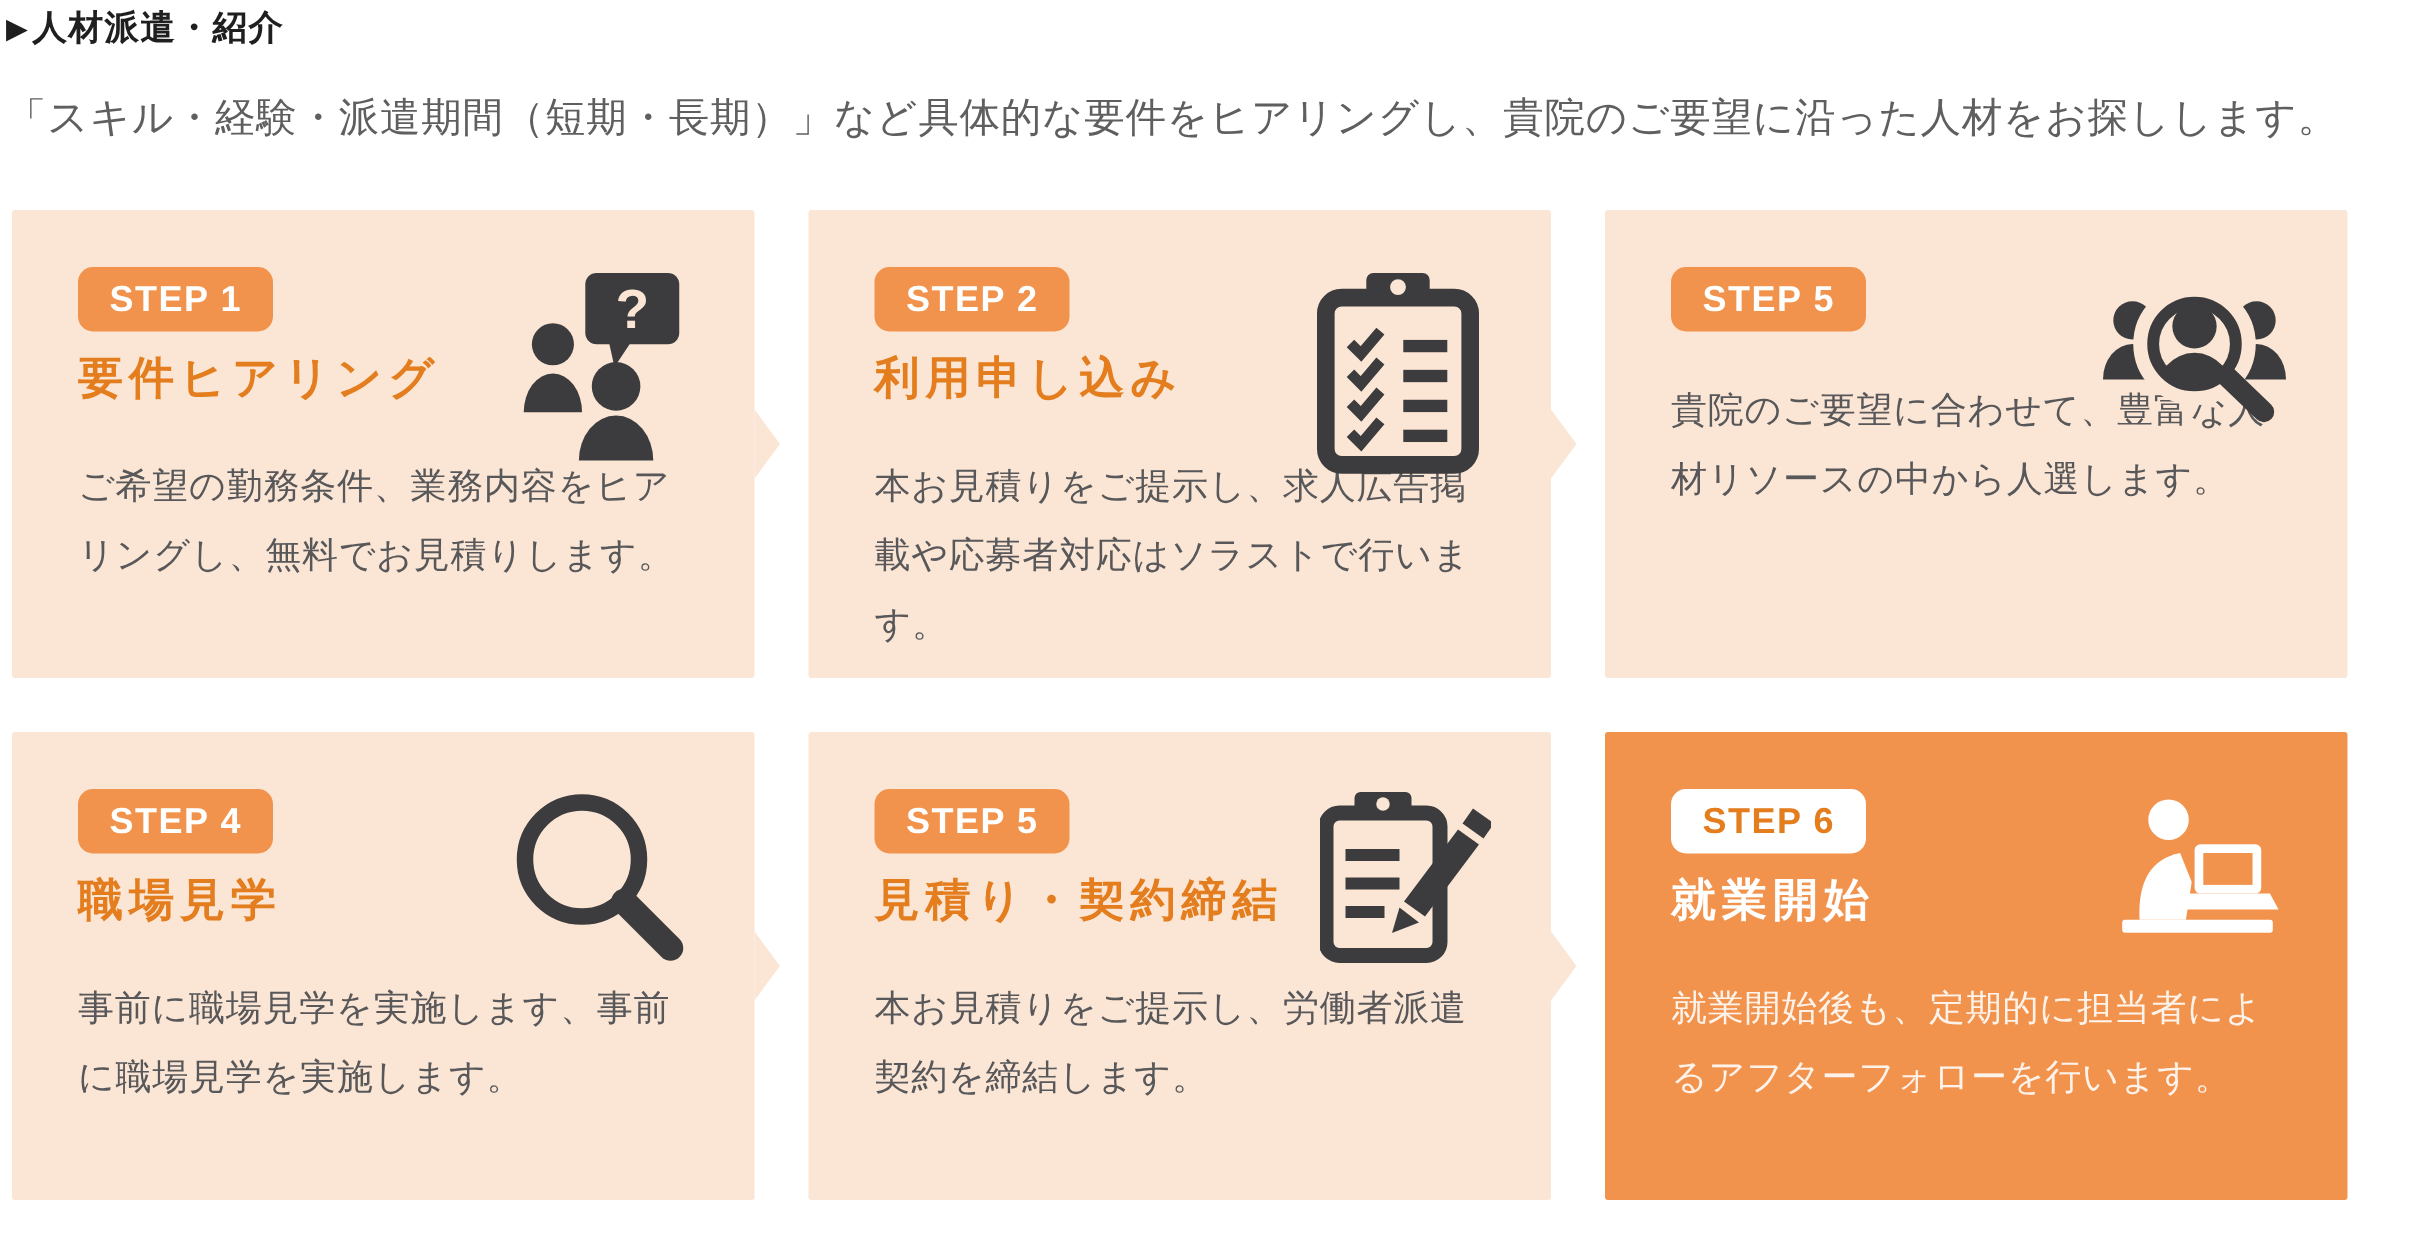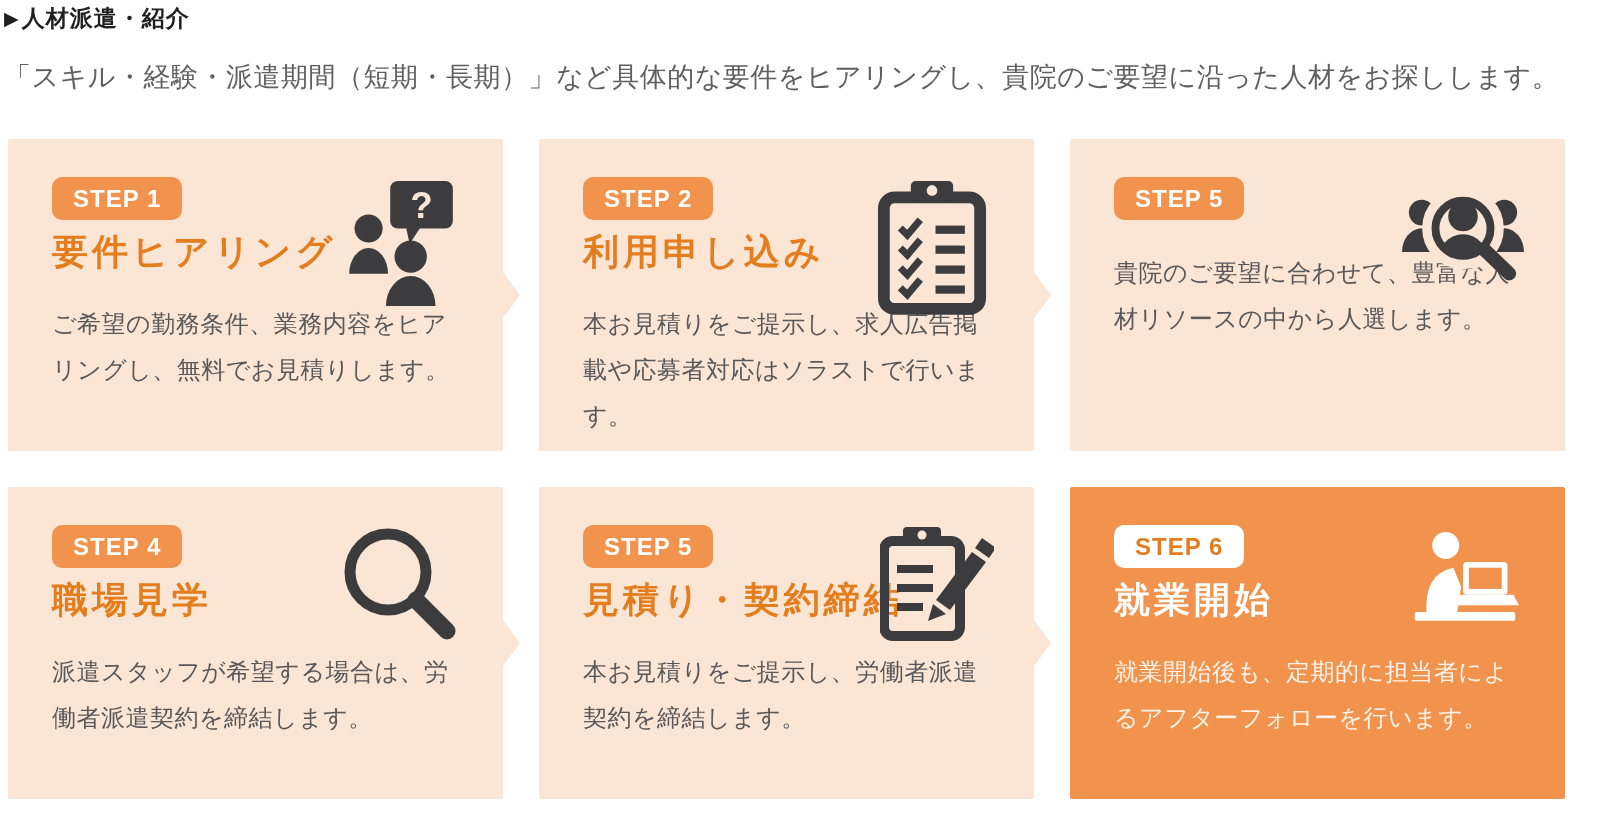--- a/index.html
+++ b/index.html
@@ -45,21 +45,21 @@
   .badge{
     display:inline-block;
     background:var(--orange);color:#ffffff;
     font-size:24px;font-weight:bold;letter-spacing:1px;
     height:43px;line-height:43px;padding:0 21px;
     border-radius:10px;
   }
   .card.highlight .badge{background:#ffffff;color:var(--deep-orange);}
   .card-title{
     margin:13px 0 0;
-    font-size:36px;line-height:38px;font-weight:bold;
+    font-size:30px;line-height:38px;font-weight:bold;
     color:var(--deep-orange);letter-spacing:4px;
   }
   .card.highlight .card-title{color:#ffffff;}
   .icon{
     position:absolute;top:42px;right:48px;
     width:108px;height:120px;
     color:var(--icon-dark);
     display:flex;align-items:flex-start;justify-content:center;
   }
   .card.highlight .icon{color:#ffffff;}
@@ -162,21 +162,21 @@
 
     <div class="card">
       <span class="badge">STEP 4</span>
       <h3 class="card-title">職場見学</h3>
       <span class="icon" style="width:120px;right:42px;top:38px;">
         <svg viewBox="0 0 120 120" xmlns="http://www.w3.org/2000/svg">
           <circle cx="47" cy="47" r="38" fill="none" stroke="currentColor" stroke-width="11"></circle>
           <path d="M75 75 L106 106" stroke="currentColor" stroke-width="17" stroke-linecap="round"></path>
         </svg>
       </span>
-      <p class="card-desc">派遣スタッフが希望する場合は、労働者派遣契約を締結します。</p>
+      <p class="card-desc">事前に職場見学を実施します、事前に職場見学を実施します。</p>
       <span class="next-arrow"></span>
     </div>
 
     <div class="card">
       <span class="badge">STEP 5</span>
       <h3 class="card-title">見積り・契約締結</h3>
       <span class="icon" style="width:114px;right:40px;top:40px;">
         <svg viewBox="0 0 114 114" xmlns="http://www.w3.org/2000/svg">
           <rect x="4" y="14" width="76" height="95" rx="9" fill="none" stroke="currentColor" stroke-width="10"></rect>
           <rect x="23" y="0" width="38" height="18" rx="4" fill="currentColor"></rect>

